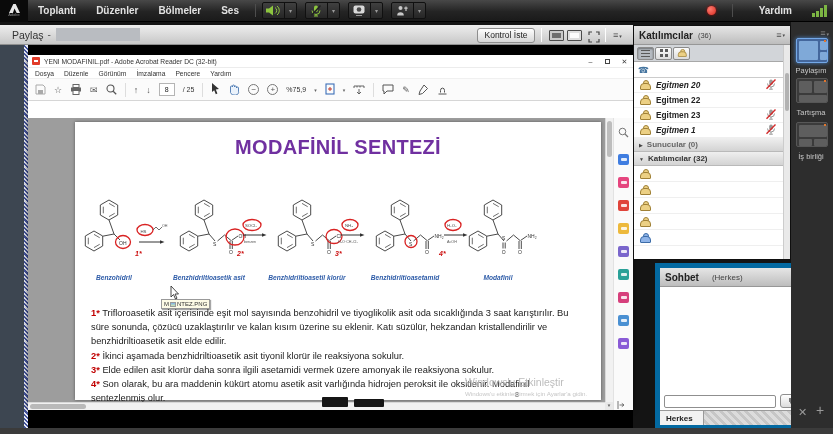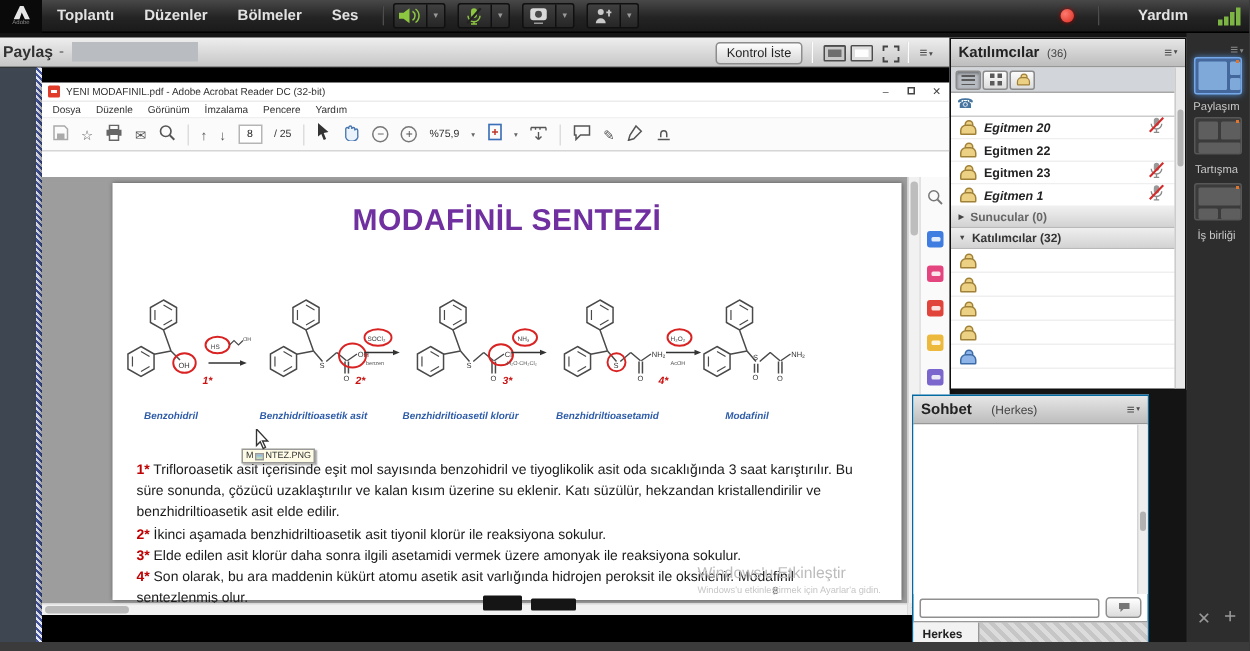--- a/index.html
+++ b/index.html
@@ -15,21 +15,21 @@
 .mbtn .ic{width:21px;display:flex;align-items:center;justify-content:center}
 .mbtn .dd{width:12px;height:100%;border-left:1px solid #101010;color:#9a9a9a;font-size:6px;display:flex;align-items:center;justify-content:center}
 .m-right{margin-left:auto;display:flex;align-items:center;gap:10px;padding-right:6px}
 .rec{width:9px;height:9px;border-radius:50%;background:radial-gradient(circle at 35% 35%,#ff7a6e,#d92b20);box-shadow:0 0 3px #a00}
 .help{color:#e2e2e2;font-size:10px;font-weight:bold}
 .sig{display:flex;align-items:flex-end;gap:1px;height:13px}
 .sig i{width:3px;background:#7cb543;display:block}
 .sig i:nth-child(1){height:4px}.sig i:nth-child(2){height:6px}.sig i:nth-child(3){height:9px}.sig i:nth-child(4){height:12px}
 
 .share-hd{position:absolute;left:0;top:25px;width:633px;height:20px;background:linear-gradient(#eee,#c7c7c7);border-bottom:1px solid #8f8f8f;display:flex;align-items:center}
-.share-title{font-weight:bold;font-size:10.5px;color:#333;margin-left:2px}
+.share-title{font-weight:normal;font-size:10.5px;color:#333;margin-left:12px}
 .share-dash{font-size:10px;color:#555;margin-left:4px}
 .redacted{width:84px;height:13px;background:#b9bcc1;margin-left:5px}
 .ctrl-btn{position:absolute;left:477px;top:3px;width:58px;height:15px;border:1px solid #8d8d8d;border-radius:3px;background:linear-gradient(#fefefe,#d7d7d7);font-size:8.5px;color:#222;text-align:center;line-height:13px}
 .hd-sep{position:absolute;top:3px;width:1px;height:14px;background:#9a9a9a;border-right:1px solid #fdfdfd}
 .mon{position:absolute;top:5px;width:15px;height:11px;border:1px solid #4c4c4c;border-radius:1px}
 .mon1{left:549px;background:#6e6e6e;box-shadow:inset 0 0 0 2px #c9c9c9}
 .mon2{left:567px;background:#fdfdfd;box-shadow:inset 0 0 0 2px #dfdfdf}
 .fsbtn{position:absolute;left:588px;top:4px}
 .podmenu{display:flex;align-items:center;gap:1px;color:#4c4c4c}
 .podmenu .l{font-size:9px;line-height:9px}.podmenu .d{font-size:5px}
@@ -120,21 +120,21 @@
 .it{font-style:italic}
 .micoff{margin-left:auto;margin-right:14px}
 .avatar{width:9px;height:10px;position:relative;flex:none}
 .avatar::before{content:"";position:absolute;top:0;left:2.5px;width:4px;height:4px;border-radius:50%;background:#ecd084;border:1px solid #a08137}
 .avatar::after{content:"";position:absolute;bottom:0;left:0;width:9px;height:5px;border-radius:4px 4px 1px 1px;background:#ecd084;border:1px solid #a08137}
 .avatar.blue::before{background:#8fb4e8;border-color:#3c6ca8}
 .avatar.blue::after{background:#8fb4e8;border-color:#3c6ca8}
 .pp-scroll{position:absolute;right:0;top:19px;width:7px;height:214px;background:#e9e9e9;border-left:1px solid #ccc}
 .pp-thumb{position:absolute;top:28px;left:1px;width:4px;height:38px;background:#b2b2b2;border-radius:2px}
 
-.cp{position:absolute;left:608px;top:263px;width:158px;height:167px;background:#fff;border:1px solid #0369a1;display:flex;flex-direction:column}
+.cp{position:absolute;left:655px;top:263px;width:158px;height:167px;background:#fff;border:5px solid #0369a1;display:flex;flex-direction:column}
 .pod-hd .s{font-size:8px;color:#444;margin-left:13px}
 .cp-body{flex:1;position:relative;background:#fff}
 .cp-scroll{position:absolute;right:0;top:0;width:7px;height:100%;background:#eee;border-left:1px solid #d4d4d4}
 .cp-thumb{position:absolute;left:1px;top:58px;width:4px;height:13px;background:#b2b2b2;border-radius:2px}
 .cp-inrow{height:18px;display:flex;align-items:center;padding:0 4px;gap:4px}
 .cp-input{flex:1;height:13px;border:1px solid #8f8f8f;border-radius:2px;background:#fff;outline:none;font-size:8px;font-family:inherit}
 .cp-send{width:24px;height:14px;border:1px solid #8f8f8f;border-radius:3px;background:linear-gradient(#fff,#dcdcdc);display:flex;align-items:center;justify-content:center}
 .cp-tabs{height:15px;background:repeating-linear-gradient(45deg,#dcdcdc 0 3px,#c6c6c6 3px 6px);border-top:1px solid #999;display:flex}
 .cp-tab{width:44px;background:#f2f2f2;border-right:1px solid #999;font-size:8px;font-weight:bold;color:#222;display:flex;align-items:center;padding-left:6px}
 

